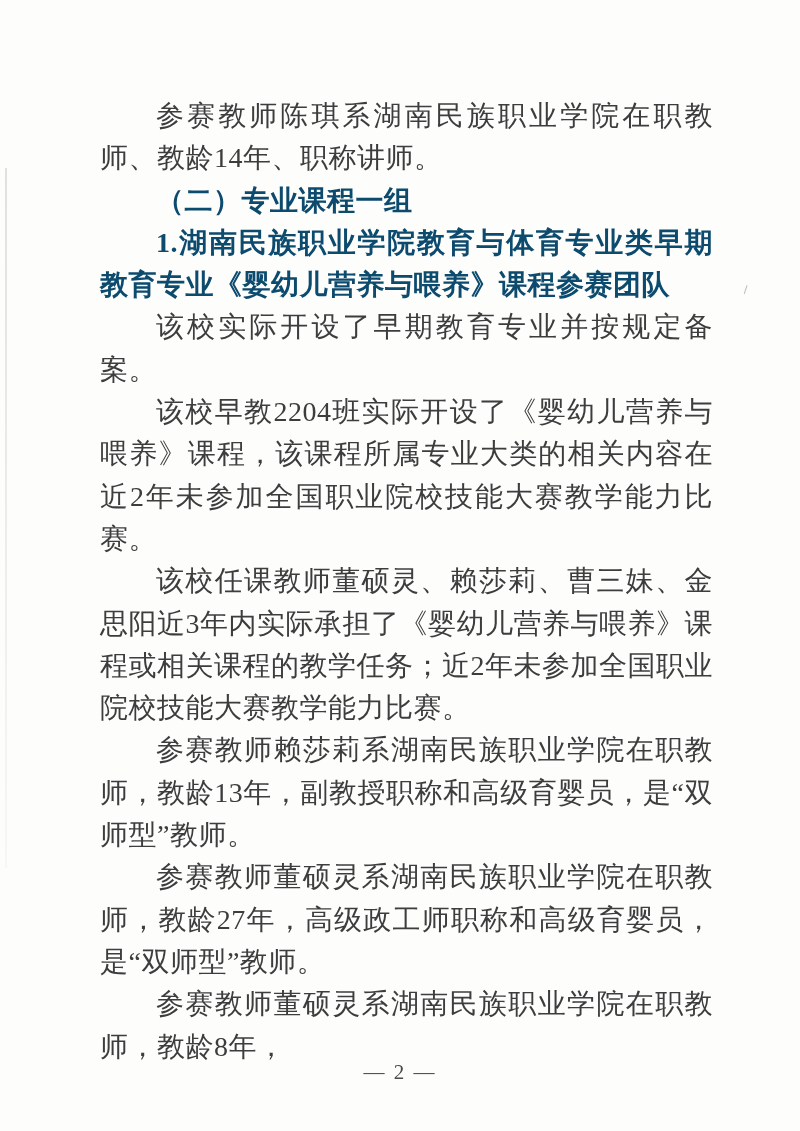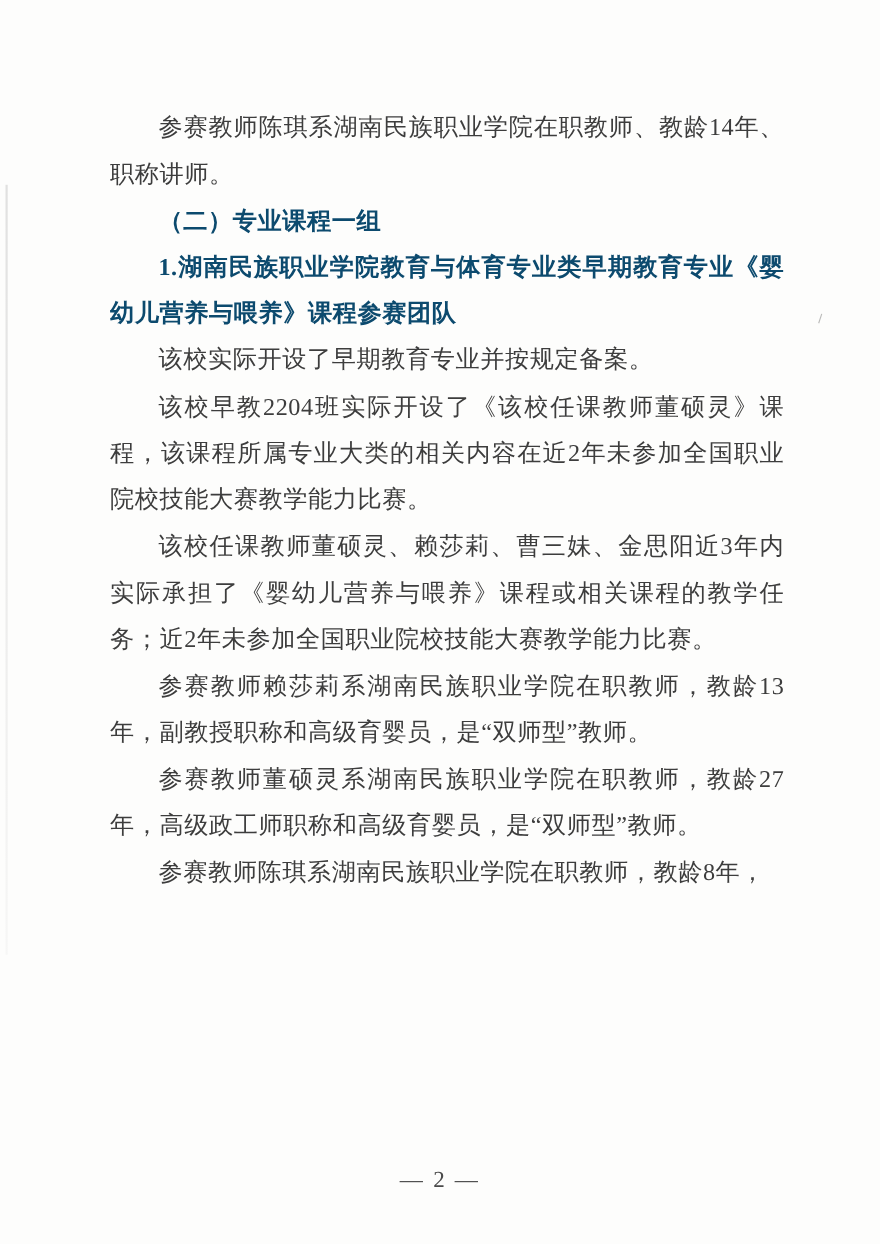--- a/index.html
+++ b/index.html
@@ -17,21 +17,21 @@
   }
   .doc-body {
     position: absolute;
     left: 100px;
     top: 95px;
     width: 613px;
     color: #3d3d3d;
   }
   .doc-body p {
     margin: 0;
-    font-size: 22px;
+    font-size: 28px;
     line-height: 42.3px;
     text-align: justify;
     text-align-last: left;
     text-indent: 2em;
     letter-spacing: 0.5px;
   }
   .doc-body p.bold {
     font-weight: bold;
     color: #0c4a6e;
   }
@@ -70,24 +70,24 @@
 <div class="page">
 
   <div class="edge-line"></div>
   <div class="speck"></div>
 
   <div class="doc-body">
       <p>参赛教师陈琪系湖南民族职业学院在职教师、教龄14年、职称讲师。</p>
       <p class="bold">（二）专业课程一组</p>
       <p class="bold">1.湖南民族职业学院教育与体育专业类早期教育专业《婴幼儿营养与喂养》课程参赛团队</p>
       <p>该校实际开设了早期教育专业并按规定备案。</p>
-      <p>该校早教2204班实际开设了《该校任课教师董硕灵》课程，该课程所属专业大类的相关内容在近2年未参加全国职业院校技能大赛教学能力比赛。</p>
+      <p>该校早教2204班实际开设了《婴幼儿营养与喂养》课程，该课程所属专业大类的相关内容在近2年未参加全国职业院校技能大赛教学能力比赛。</p>
       <p>该校任课教师董硕灵、赖莎莉、曹三妹、金思阳近3年内实际承担了《婴幼儿营养与喂养》课程或相关课程的教学任务；近2年未参加全国职业院校技能大赛教学能力比赛。</p>
       <p>参赛教师赖莎莉系湖南民族职业学院在职教师，教龄13年，副教授职称和高级育婴员，是“双师型”教师。</p>
       <p>参赛教师董硕灵系湖南民族职业学院在职教师，教龄27年，高级政工师职称和高级育婴员，是“双师型”教师。</p>
-      <p>参赛教师陈琪系湖南民族职业学院在职教师，教龄8年，</p>
+      <p>参赛教师董硕灵系湖南民族职业学院在职教师，教龄8年，</p>
     </div>
 
   <div class="page-footer">
     <span>—  2  —</span>
   </div>
 
 </div>
 
 </body></html>

